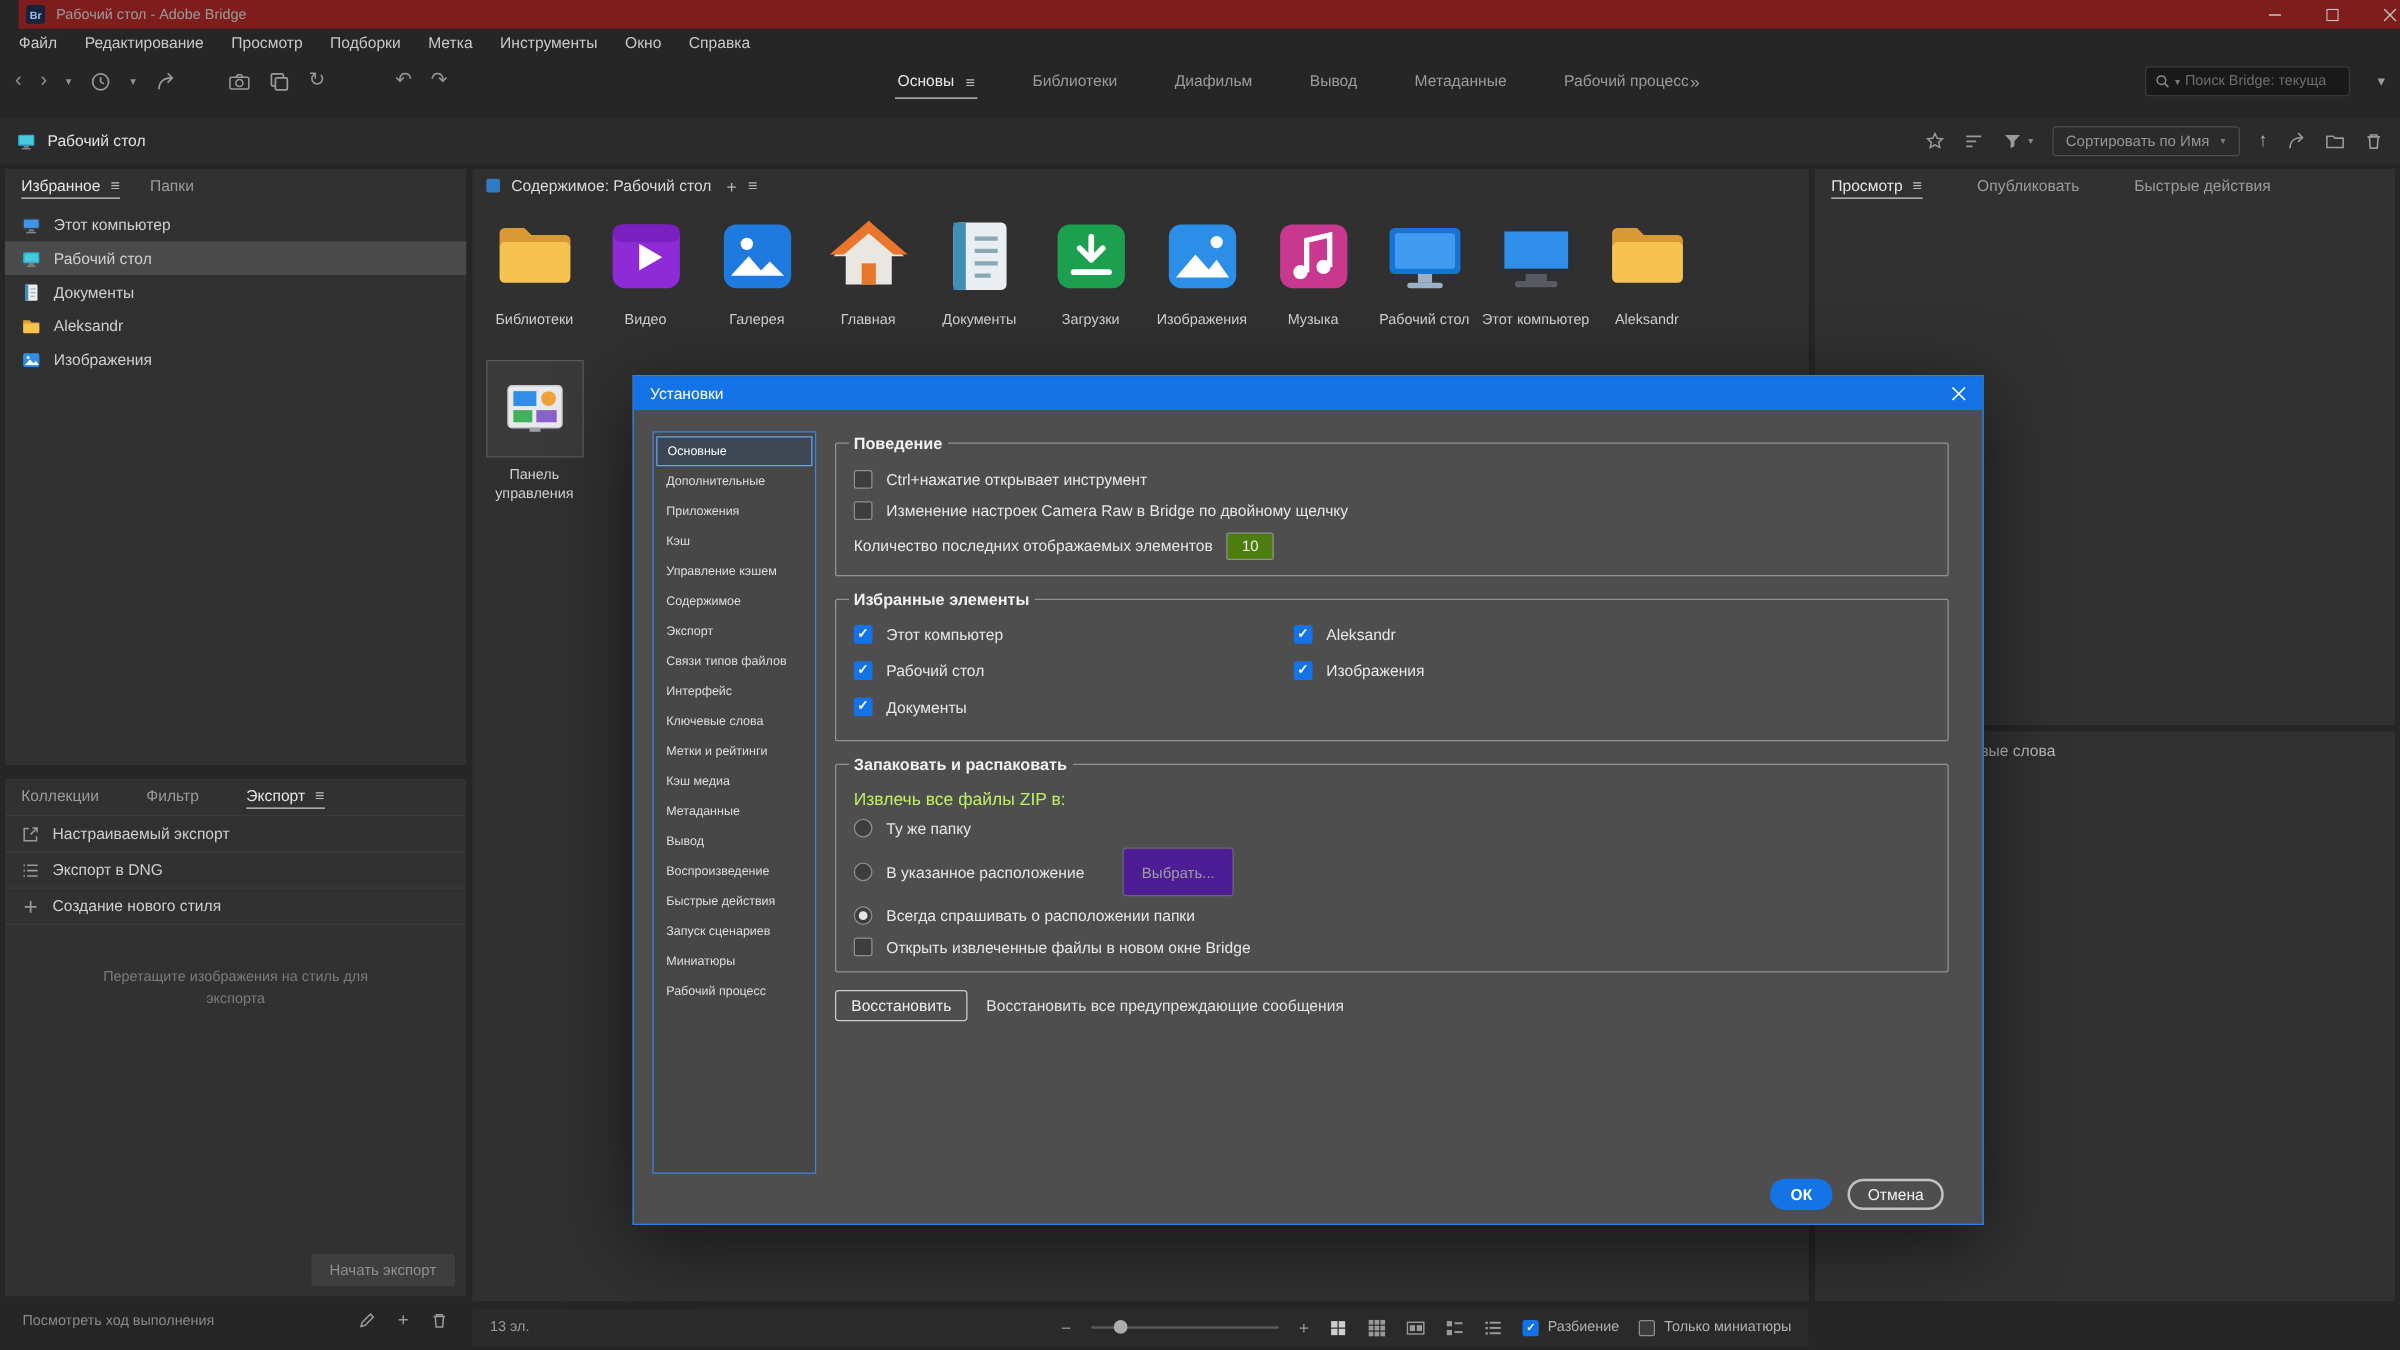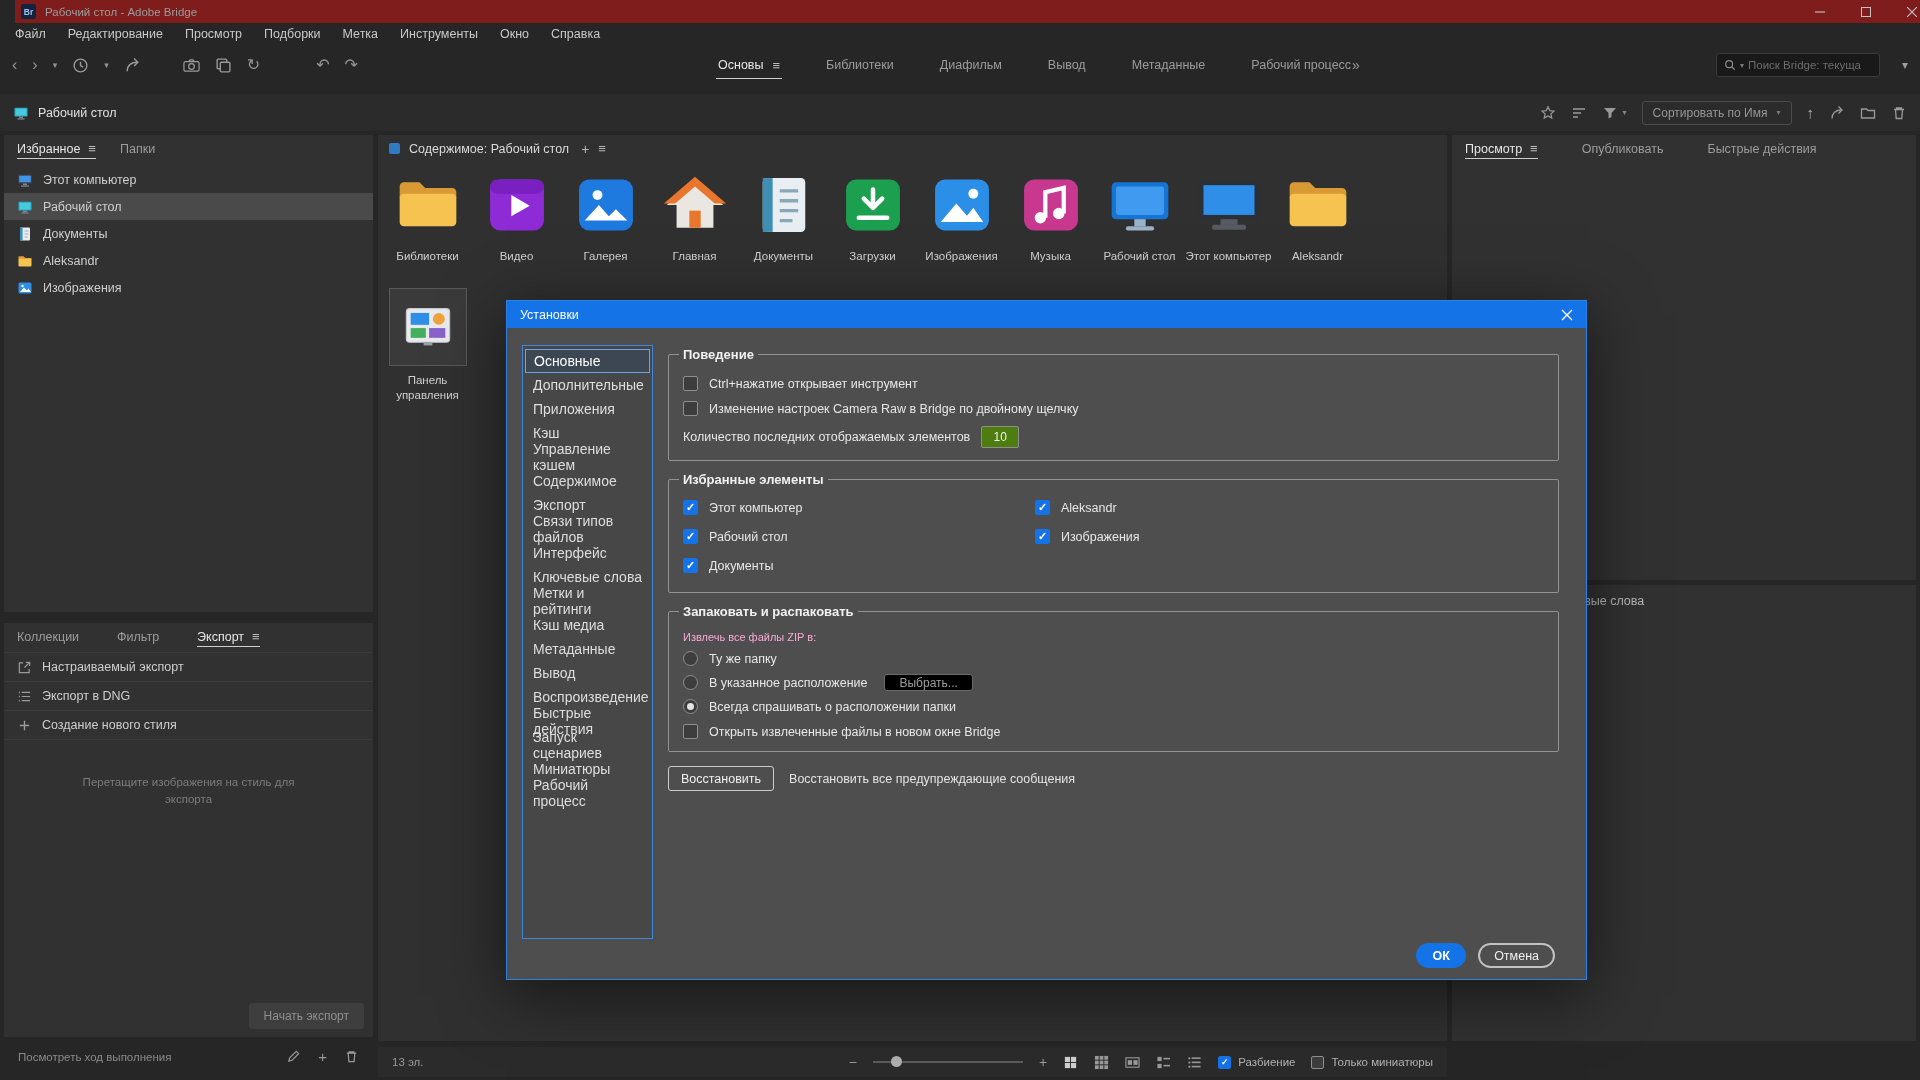--- a/index.html
+++ b/index.html
@@ -110,32 +110,32 @@
 
 
 .kw-section{position:absolute;left:0;top:445px;width:100%;bottom:0;border-top:5px solid #262626;padding:9px 0 0 95px}
 .kw-title{font-size:12.5px;color:#b8b8b8}
 
 
 .dialog{position:absolute;left:506px;top:300px;width:1081px;height:680px;background:#4e4e4e;border:1px solid #2a82e8;box-shadow:0 14px 60px rgba(0,0,0,.55);z-index:50}
 .dlg-title{height:27px;background:#1473e6;display:flex;align-items:center;padding:0 13px;font-size:12.5px;color:#fff}
 .dlg-close{margin-left:auto;width:12px;height:12px}
 .dlg-nav{position:absolute;left:15px;top:44px;width:131px;height:594px;background:#474747;border:1px solid #3f87dd;padding:3px 2px}
-.dlg-nav-item{height:24px;display:flex;align-items:center;padding:0 8px;font-size:14px;color:#dedede}
+.dlg-nav-item{height:24px;display:flex;align-items:center;padding:0 8px;font-size:10px;color:#dedede}
 .dlg-nav-item.selected{background:#3d4754;border:1px solid #6ea3e8;color:#fff}
 .dlg-content{position:absolute;left:161px;top:35px;width:891px}
 fieldset{border:1px solid #929292;border-radius:2px;margin-top:11px;padding:4px 14px 12px}
 legend{font-size:13px;font-weight:700;color:#f1f1f1;padding:0 4px;margin-left:-4px}
 .frow{display:flex;align-items:center;gap:11px;margin-top:10px;font-size:12.5px;color:#e7e7e7}
 .num-input{width:38px;height:22px;background:#4d7c0f;border:1px solid #8f8f8f;border-radius:2px;color:#f0f0f0;font-size:12px;text-align:center;font-family:inherit}
 .fav-cols{display:flex;margin-top:2px}
 .fav-col{width:352px;display:flex;flex-direction:column}
 .fav-col .frow{margin-top:0;height:29px}
-.choose-btn{height:17px;padding:0 14px;background:#000000;border:1px solid #6a6a6a;border-radius:3px;color:#9e9e9e;font-size:12px;margin-left:6px;display:flex;align-items:center}
-.zip-intro{margin-top:8px;font-size:11px;color:#f9a8d4}
+.choose-btn{height:39px;padding:0 14px;background:#4c1d95;border:1px solid #6a6a6a;border-radius:3px;color:#9e9e9e;font-size:12px;margin-left:20px;display:flex;align-items:center}
+.zip-intro{margin-top:8px;font-size:14px;color:#bef264}
 .zip-rows .frow{margin-top:8px}
 .reset-row{display:flex;align-items:center;gap:15px;margin-top:14px}
 .reset-btn{height:25px;padding:0 12px;border:1px solid #cdcdcd;border-radius:3px;background:transparent;color:#f0f0f0;font-size:12.5px;display:flex;align-items:center}
 .reset-label{font-size:12.5px;color:#e2e2e2}
 .dlg-actions{position:absolute;right:31px;bottom:11px;display:flex;gap:12px;align-items:center}
 .btn-ok{min-width:50px;height:25px;border-radius:13px;background:#1473e6;color:#fff;font-size:12.5px;font-weight:700;display:flex;align-items:center;justify-content:center;padding:0 13px}
 .btn-cancel{height:25px;border-radius:13px;border:2px solid #c2c2c2;color:#f0f0f0;font-size:12.5px;font-weight:400;display:flex;align-items:center;justify-content:center;padding:0 14px}
 </style>
 </head>
 <body>

